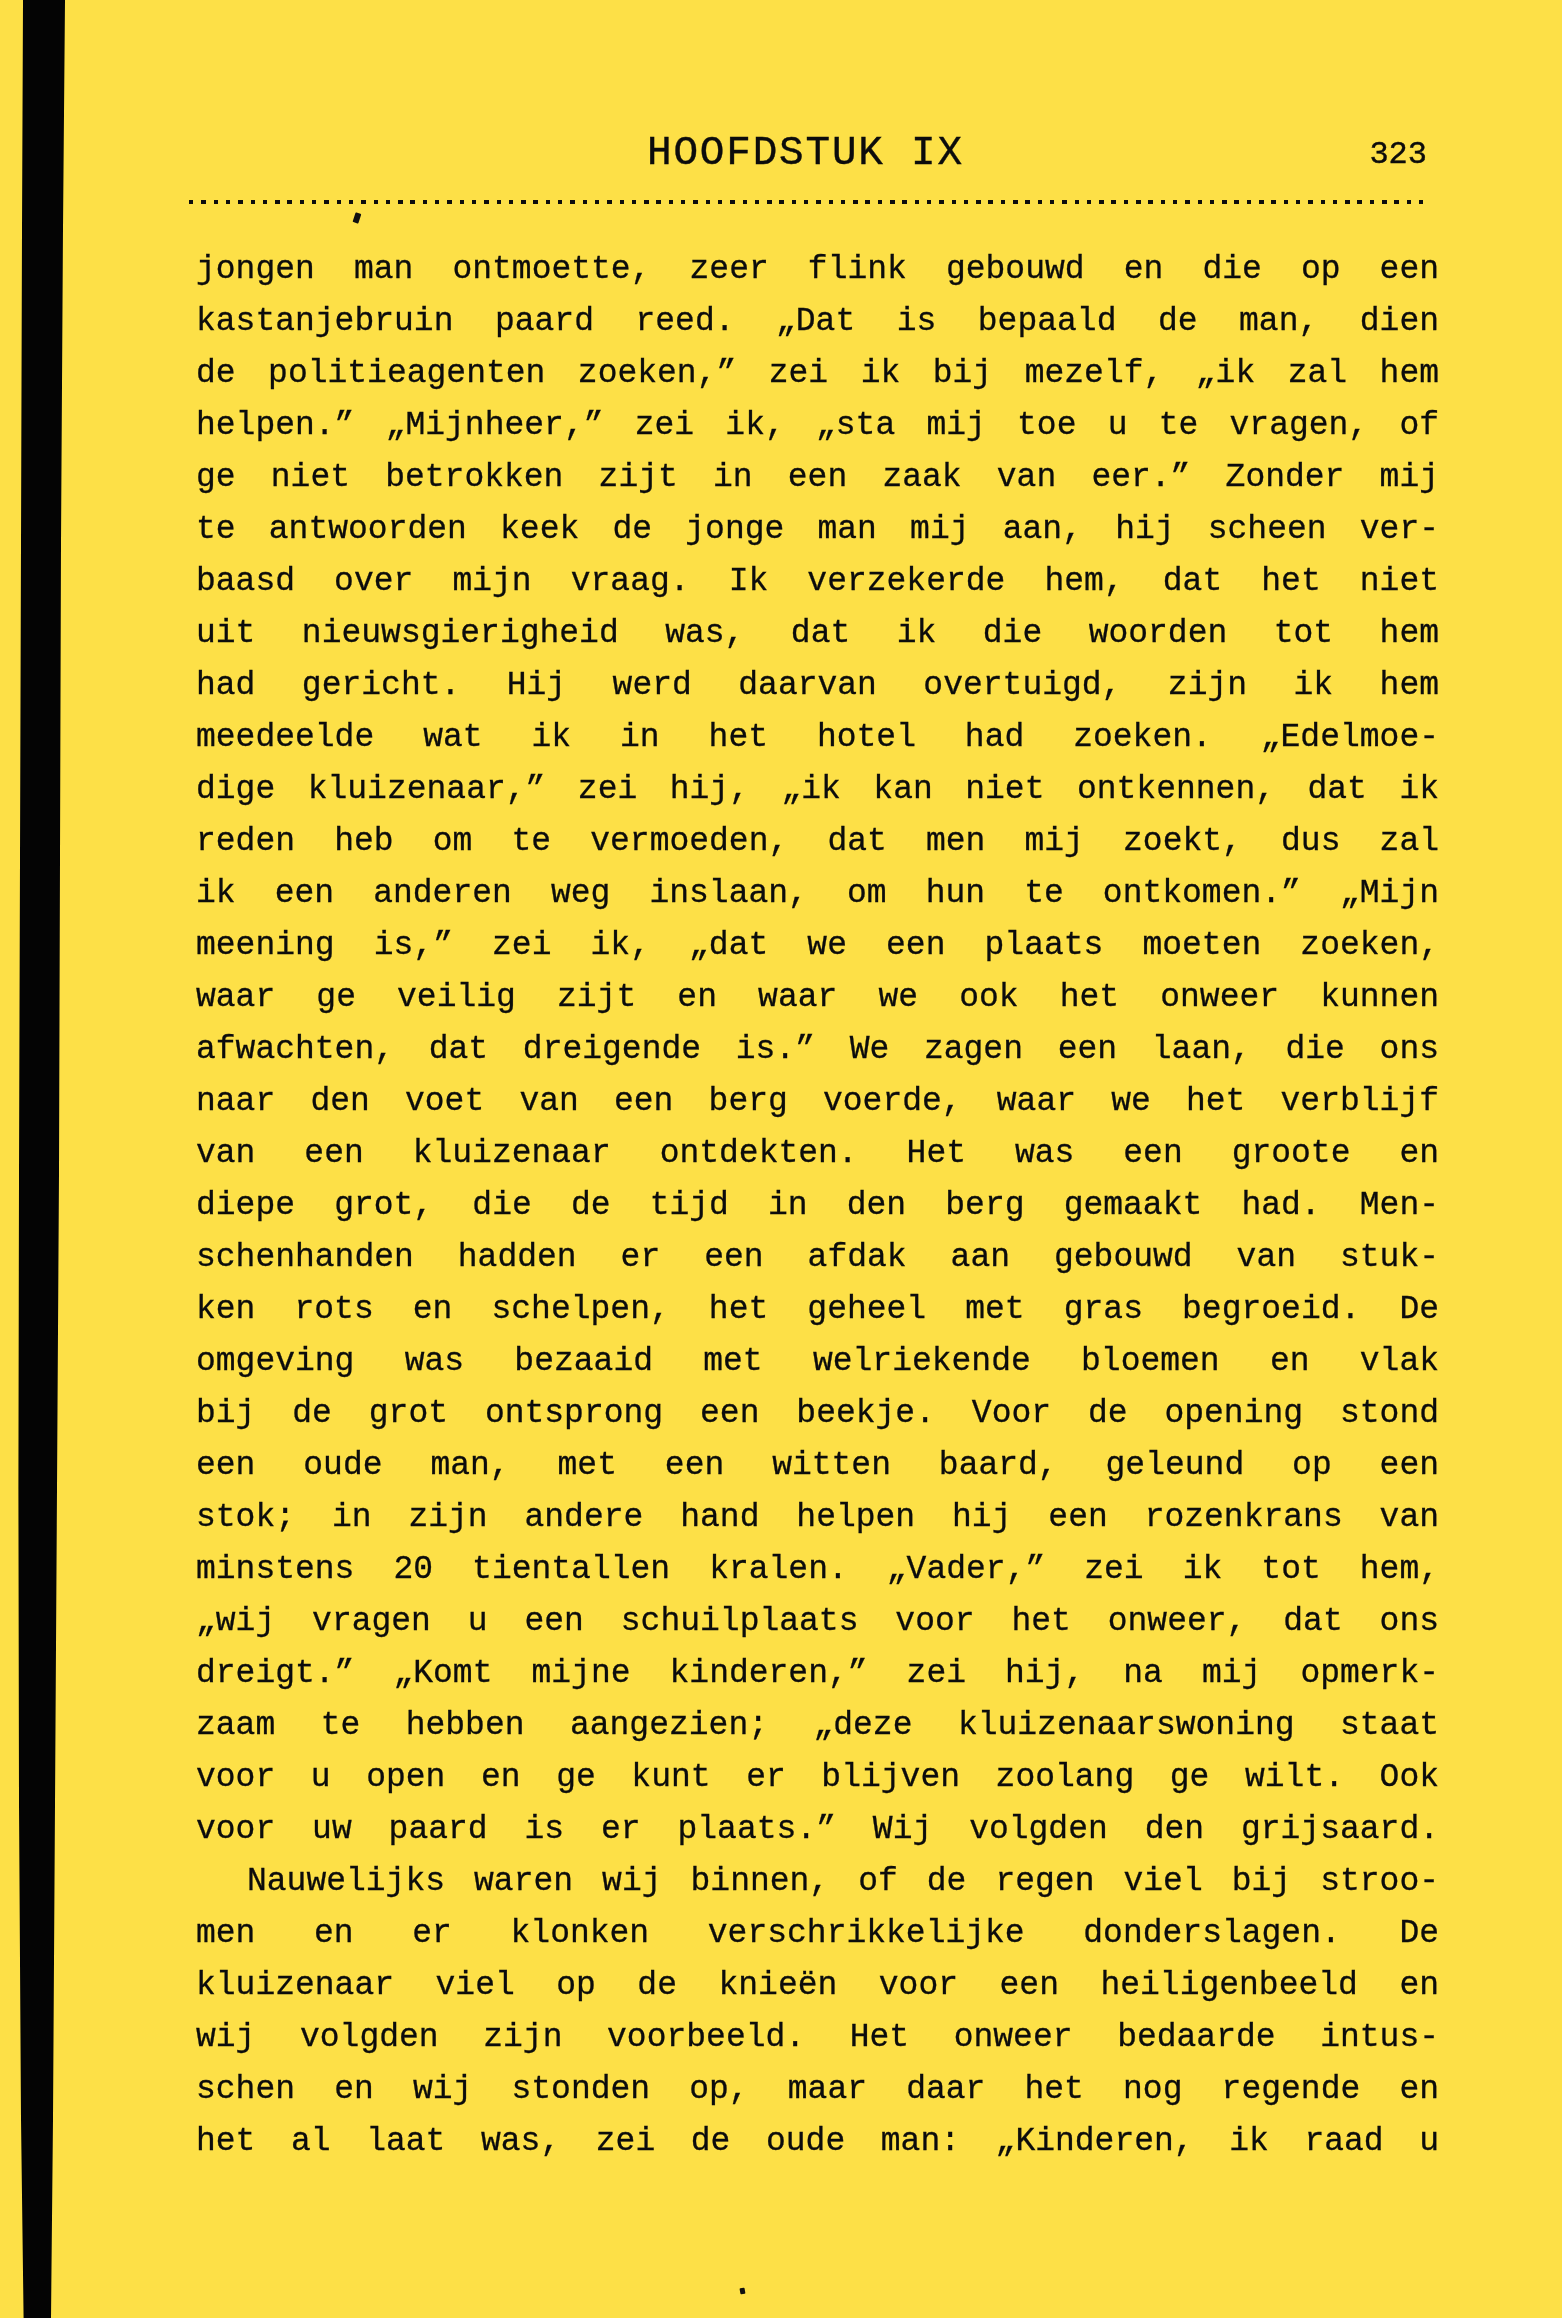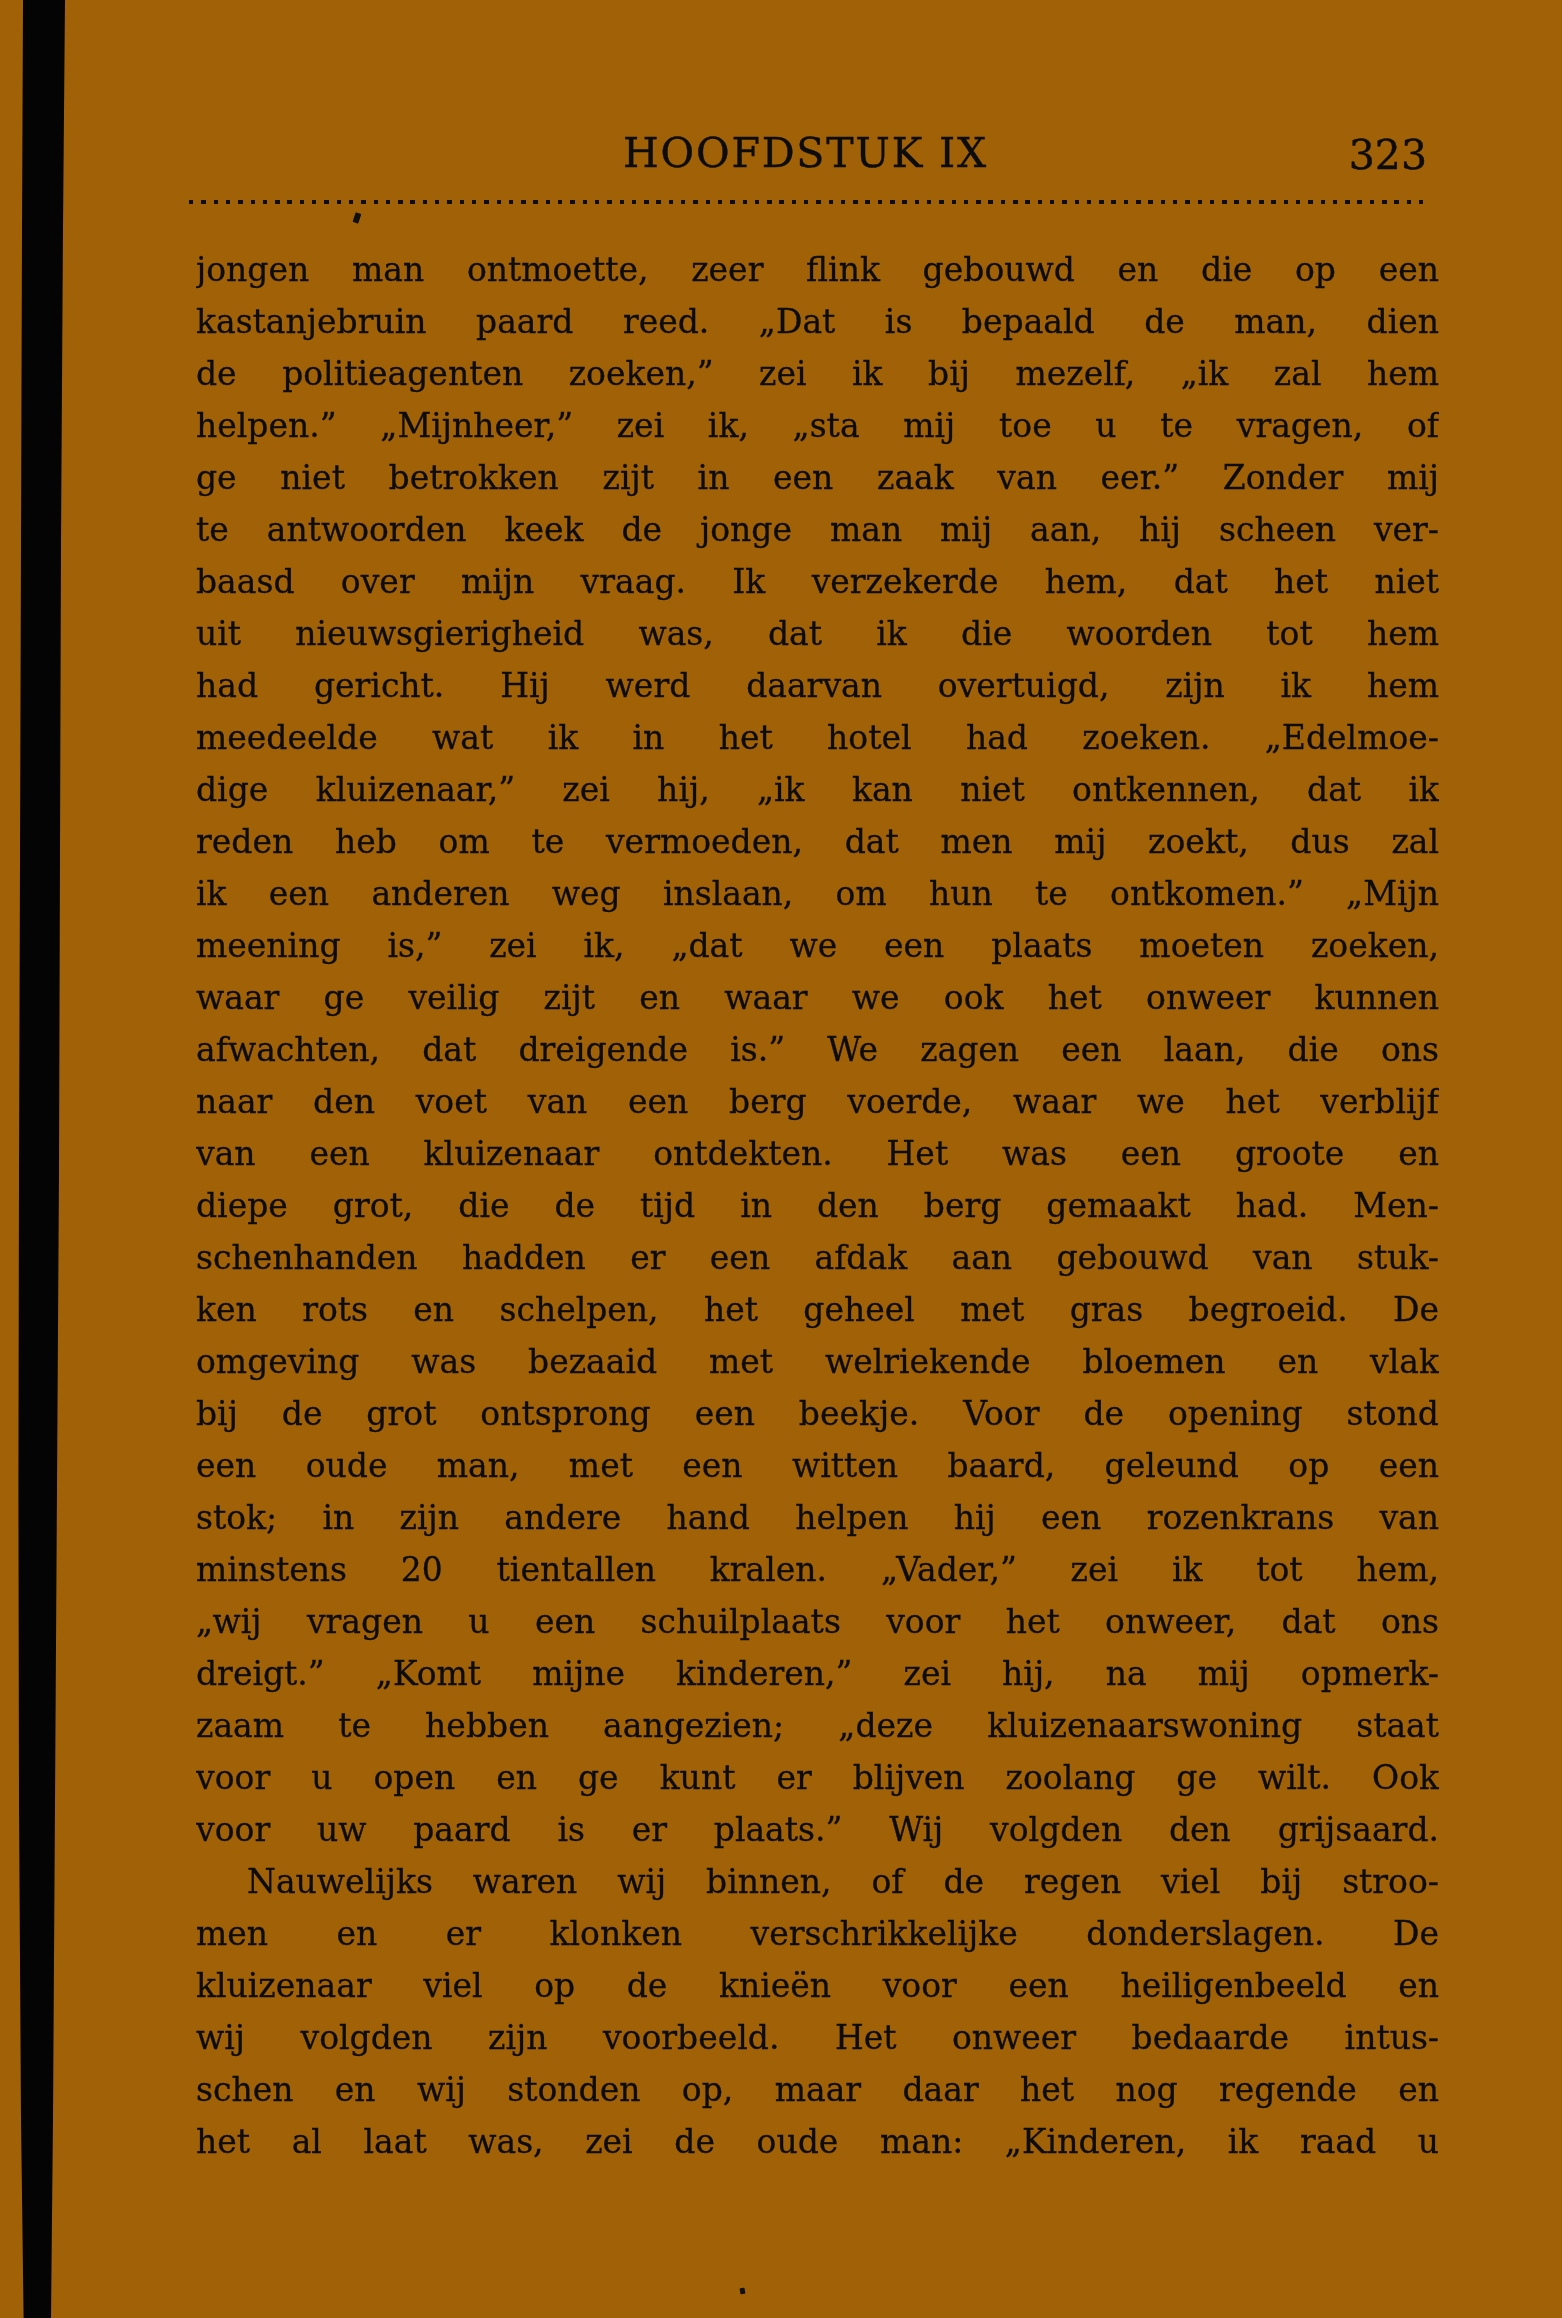--- a/index.html
+++ b/index.html
@@ -10,22 +10,23 @@
     width: 1563px;
     height: 2319px;
     background: #ffffff;
     position: relative;
     font-family: "DejaVu Serif", "Liberation Serif", serif;
     color: #0c0c0c;
   }
   .page {
     position: absolute;
     inset: 0;
-    background: #a16207;
+    background: #fde047;
     overflow: hidden;
+    font-family: Liberation Mono, monospace;
   }
   
   .binding-bar {
     position: absolute;
     left: 0;
     top: 0;
     width: 79px;
     height: 2319px;
     background: #040404;
     clip-path: polygon(
@@ -47,21 +48,21 @@
     letter-spacing: 1.8px;
     white-space: pre;
     -webkit-text-stroke: 0.4px #0c0c0c;
   }
   .pagenum {
     position: absolute;
     top: 133px;
     left: 184px;
     width: 1243px;
     text-align: right;
-    font-size: 41px;
+    font-size: 32px;
     line-height: 44px;
     -webkit-text-stroke: 0.4px #0c0c0c;
   }
   
   .rule {
     position: absolute;
     top: 200px;
     left: 189px;
     width: 1240px;
     height: 4.4px;

